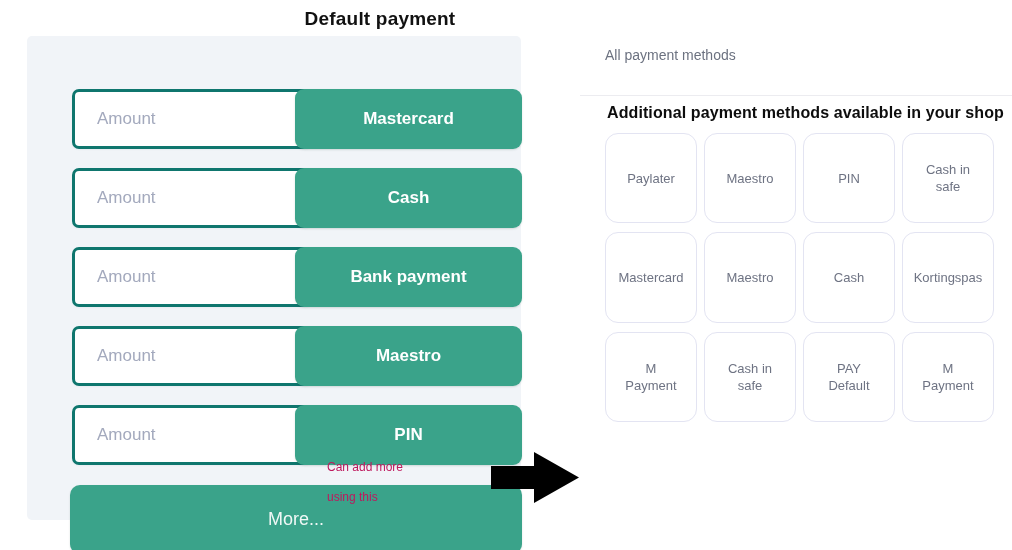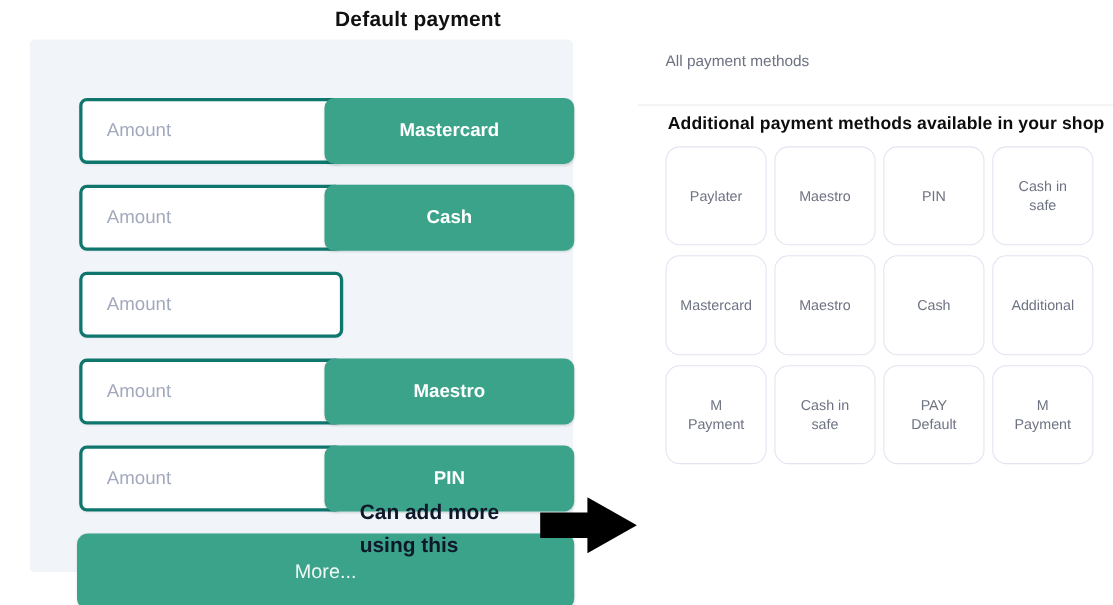--- a/index.html
+++ b/index.html
@@ -77,23 +77,23 @@
     color: rgba(255,255,255,0.92);
     font-size: 18px;
     font-family: "Liberation Sans", sans-serif;
     cursor: pointer;
     box-shadow: 0 1px 2px rgba(20,60,50,0.15);
   }
   .annotation {
     position: absolute;
     left: 327px; top: 452px;
     width: 160px;
-    font-size: 19px;
-    font-weight: bold;
-    color: #0f172a;
+    font-size: 12px;
+    font-weight: normal;
+    color: #be185d;
     line-height: 30px;
     white-space: pre-line;
     pointer-events: none;
   }
   .arrow-right {
     position: absolute;
     left: 491px; top: 452px;
     width: 88px; height: 51px;
   }
 
@@ -156,20 +156,21 @@
     <div class="method-row row-0">
       <input class="amount-input" type="text" placeholder="Amount" style="">
       <button class="method-button">Mastercard</button>
     </div>
     <div class="method-row row-1">
       <input class="amount-input" type="text" placeholder="Amount" style="">
       <button class="method-button">Cash</button>
     </div>
     <div class="method-row row-2">
       <input class="amount-input" type="text" placeholder="Amount" style="">
+      <button class="method-button">Bank payment</button>
     </div>
     <div class="method-row row-3">
       <input class="amount-input" type="text" placeholder="Amount" style="">
       <button class="method-button">Maestro</button>
     </div>
     <div class="method-row row-4">
       <input class="amount-input" type="text" placeholder="Amount" style="">
       <button class="method-button">PIN</button>
     </div>
     <button class="more-button">More...</button>
@@ -188,21 +189,21 @@
 
   <div class="methods-grid">
     <div class="method-card">Paylater</div>
     <div class="method-card">Maestro</div>
     <div class="method-card">PIN</div>
     <div class="method-card">Cash in
 safe</div>
     <div class="method-card">Mastercard</div>
     <div class="method-card">Maestro</div>
     <div class="method-card">Cash</div>
-    <div class="method-card">Additional</div>
+    <div class="method-card">Kortingspas</div>
     <div class="method-card">M
 Payment</div>
     <div class="method-card">Cash in
 safe</div>
     <div class="method-card">PAY
 Default</div>
     <div class="method-card">M
 Payment</div>
   </div>
 

